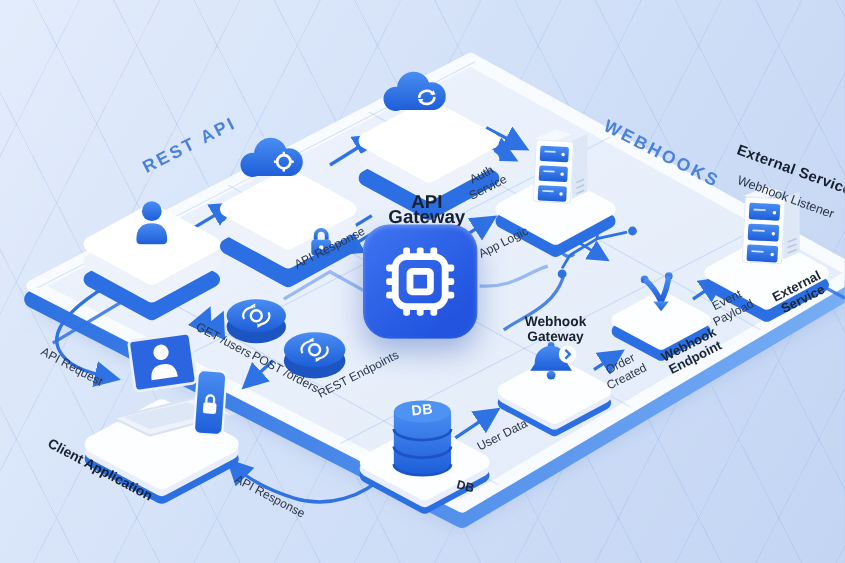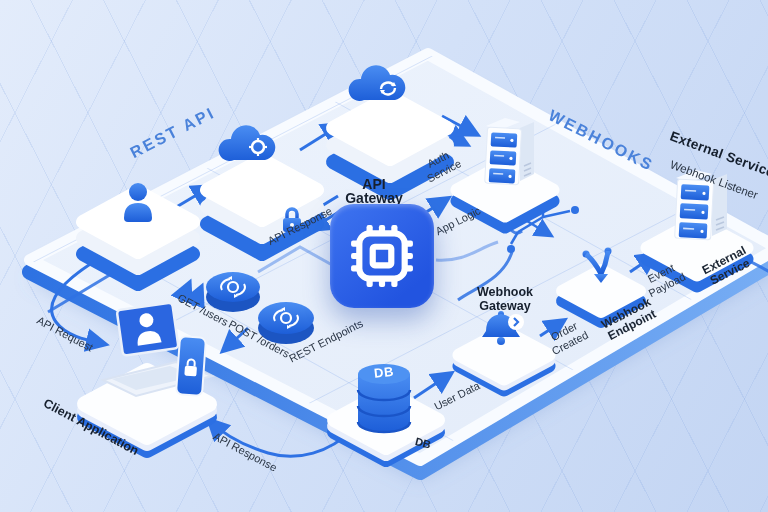--- a/index.html
+++ b/index.html
@@ -302,21 +302,21 @@
   </g>
 </svg>
 
 <div class="labels">
   <div class="lb zone" style="left:173px;top:133px;--r:-27deg">REST API</div>
   <div class="lb zone" style="left:601px;top:141px;--r:27deg">WEBHOOKS</div>
 
   <div class="lb corner-t" style="left:722px;top:155px;--r:20deg">External Service</div>
   <div class="lb corner-s" style="left:714px;top:180px;--r:20deg">Webhook Listener</div>
 
-  <div class="lb bold" style="left:374px;top:191px;font-size:14px">
+  <div class="lb bold" style="left:388px;top:191px;font-size:17px">
     <div>API</div>
     <div>Gateway</div>
   </div>
 
   <div class="lb" style="left:441px;top:165px;--r:-27deg">
     <div>Auth</div>
     <div>Service</div>
   </div>
 
   <div class="lb" style="left:458px;top:221px;--r:-27deg">App Logic</div>

